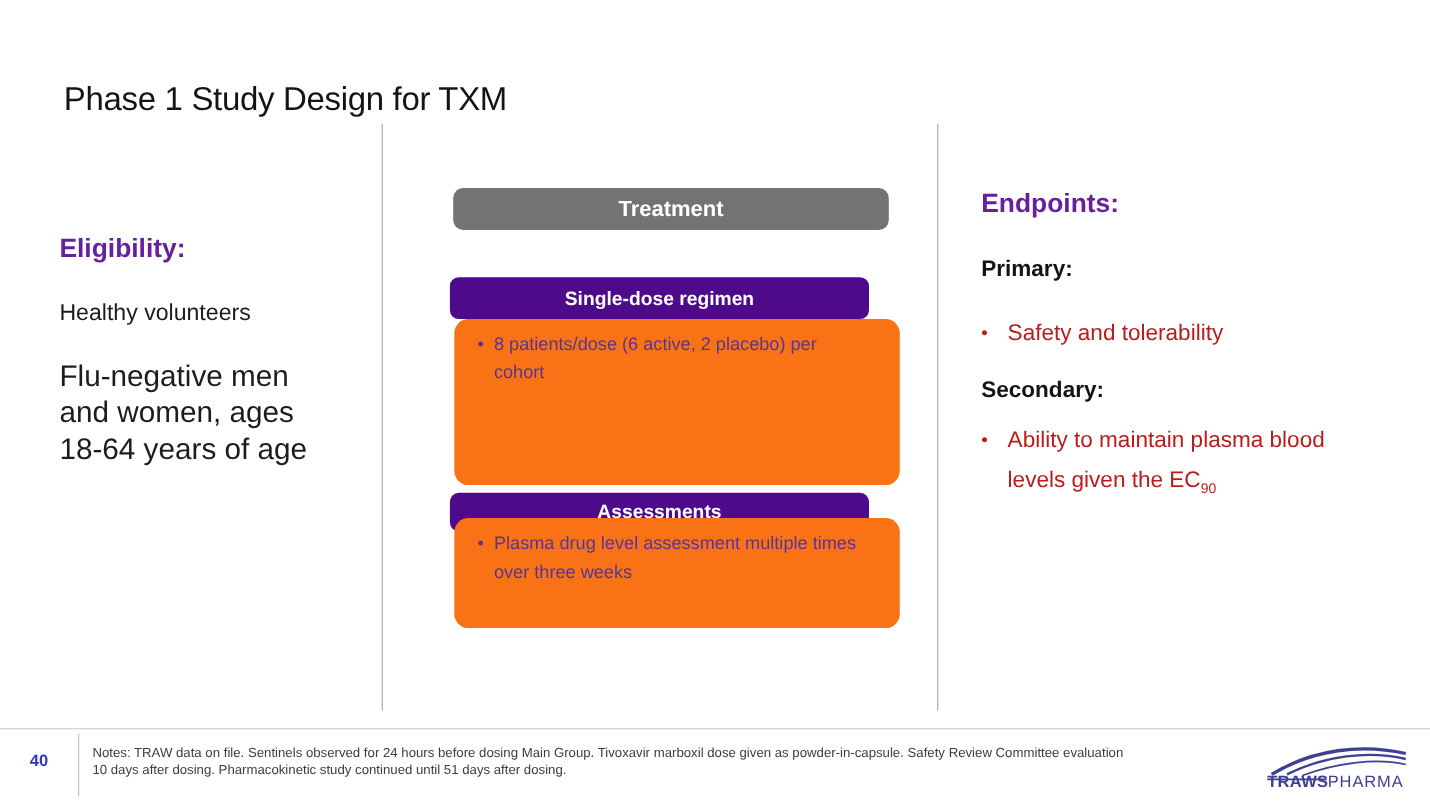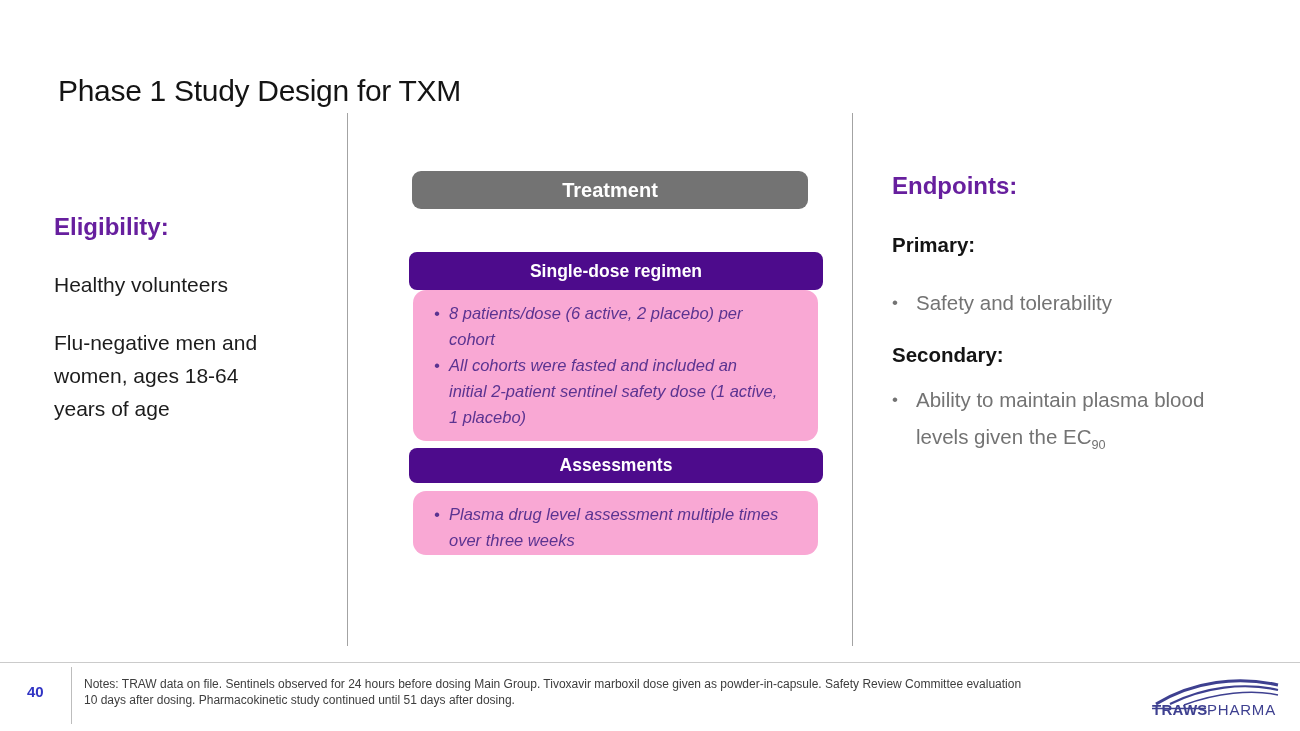--- a/index.html
+++ b/index.html
@@ -11,44 +11,44 @@
 
   
   .vdivider{position:absolute;top:113px;width:1px;height:533px;background:#a3a3a3;}
   .vdivider.left{left:347px;}
   .vdivider.right{left:852px;}
 
   
   .col-left{position:absolute;left:54px;top:172px;width:262px;margin-top:41px;}
   .purple-heading{font-size:24px;font-weight:700;color:#671f9e;}
   .col-left .item0{position:absolute;left:0;top:60px;font-size:21px;color:#1c1c1c;}
-  .col-left .item1{position:absolute;left:0;top:113px;width:240px;font-size:21px;line-height:33px;color:#1c1c1c;}
+  .col-left .item1{position:absolute;left:0;top:113px;width:240px;font-size:27px;line-height:33px;color:#1c1c1c;}
 
   
   .col-mid{position:absolute;left:409px;top:171px;width:414px;}
   .banner-main{position:absolute;left:3px;top:0;width:396px;height:38px;background:#737373;border-radius:9px;
     display:flex;align-items:center;justify-content:center;color:#fff;font-size:20px;font-weight:700;}
-  .section-banner{position:absolute;left:0;width:414px;background:#4d0b8c;border-radius:8px;
+  .section-banner{position:absolute;left:0;width:381px;background:#4d0b8c;border-radius:8px;
     display:flex;align-items:center;justify-content:center;color:#fff;font-size:17.5px;font-weight:700;}
   .sb1{top:81px;height:38px;}
   .sb2{top:277px;height:35px;}
-  .gray-box{position:absolute;left:4px;width:405px;background:#f9a8d4;border-radius:13px;box-sizing:border-box;
-    padding:10px 12px 10px 12px;font-style:italic;}
+  .gray-box{position:absolute;left:4px;width:405px;background:#f97316;border-radius:13px;box-sizing:border-box;
+    padding:10px 12px 10px 12px;}
   .gb1{top:119px;height:151px;}
-  .gb2{top:320px;height:64px;}
+  .gb2{top:300px;height:100px;}
   .gray-box .b{display:flex;font-size:16.5px;line-height:26px;color:#5b3391;}
   .gray-box .b::before{content:"\2022";width:24px;flex:0 0 24px;text-align:center;color:#5b3391;}
   .gray-box .b span{display:block;max-width:330px;}
 
   
   .col-right{position:absolute;left:892px;top:172px;width:340px;}
   .col-right .sub-label{position:absolute;left:0;font-size:20.5px;font-weight:700;color:#141414;}
   .lbl-primary{top:61px;}
   .lbl-secondary{top:171px;text-align:center;}
-  .col-right .b{position:absolute;left:0;display:flex;font-size:20.5px;line-height:37px;color:#737373;justify-content:center;}
+  .col-right .b{position:absolute;left:0;display:flex;font-size:20.5px;line-height:37px;color:#b91c1c;justify-content:center;}
   .col-right .b::before{content:"\2022";width:24px;flex:0 0 24px;font-size:17px;line-height:37px;}
   .b-safety{top:112px;}
   .b-plasma{top:209px;}
   .b-plasma span.t{display:block;width:292px;}
   .b-pk{top:290px;}
   sub{font-size:62%;line-height:0;}
 
   
   .footer-line{position:absolute;left:0;top:662px;width:1300px;height:1px;background:#cbcbcb;}
   .page-number{position:absolute;left:27px;top:683px;font-size:15px;font-weight:700;color:#3134c4;}
@@ -76,23 +76,20 @@
     <div class="banner-main">
       <span>Treatment</span>
     </div>
 
     <div class="section-banner sb1">
       <span>Single-dose regimen</span>
     </div>
     <div class="gray-box gb1">
       <div class="b">
         <span>8 patients/dose (6 active, 2 placebo) per cohort</span>
-      </div>
-      <div class="b">
-        <span>All cohorts were fasted and included an initial 2-patient sentinel safety dose (1 active, 1 placebo)</span>
       </div>
     </div>
 
     <div class="section-banner sb2">
       <span>Assessments</span>
     </div>
     <div class="gray-box gb2">
       <div class="b">
         <span>Plasma drug level assessment multiple times over three weeks</span>
       </div>

